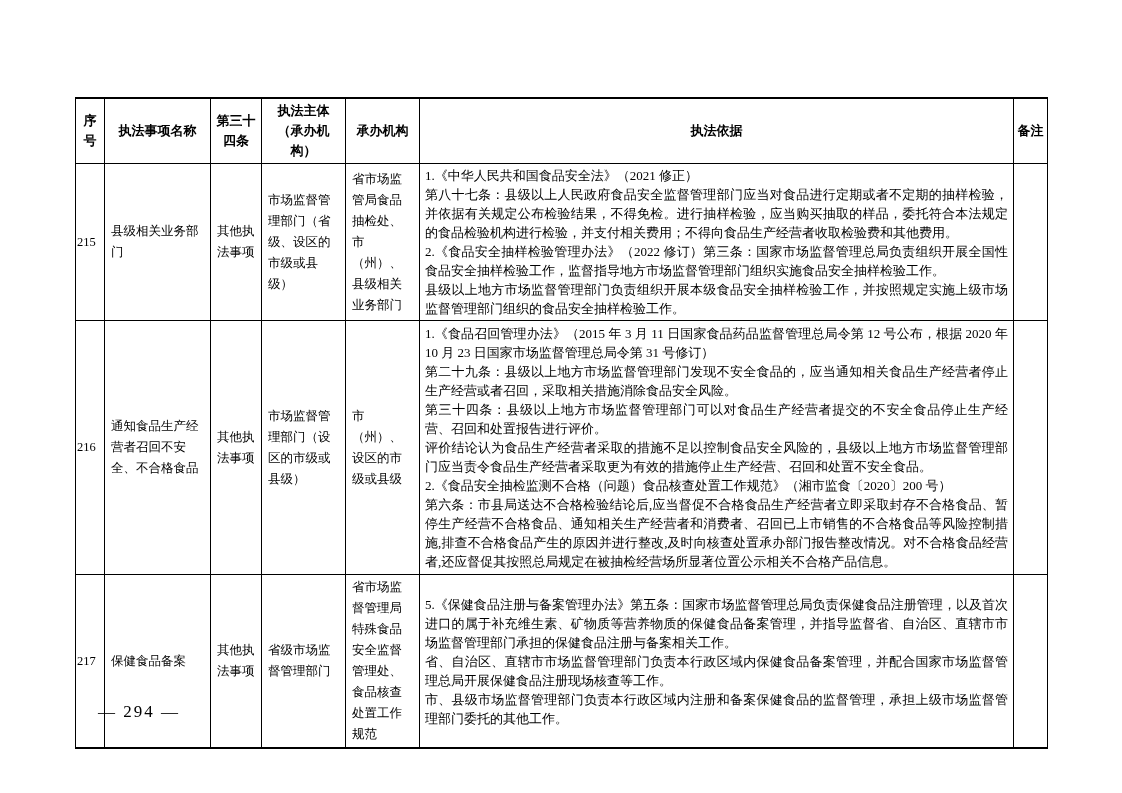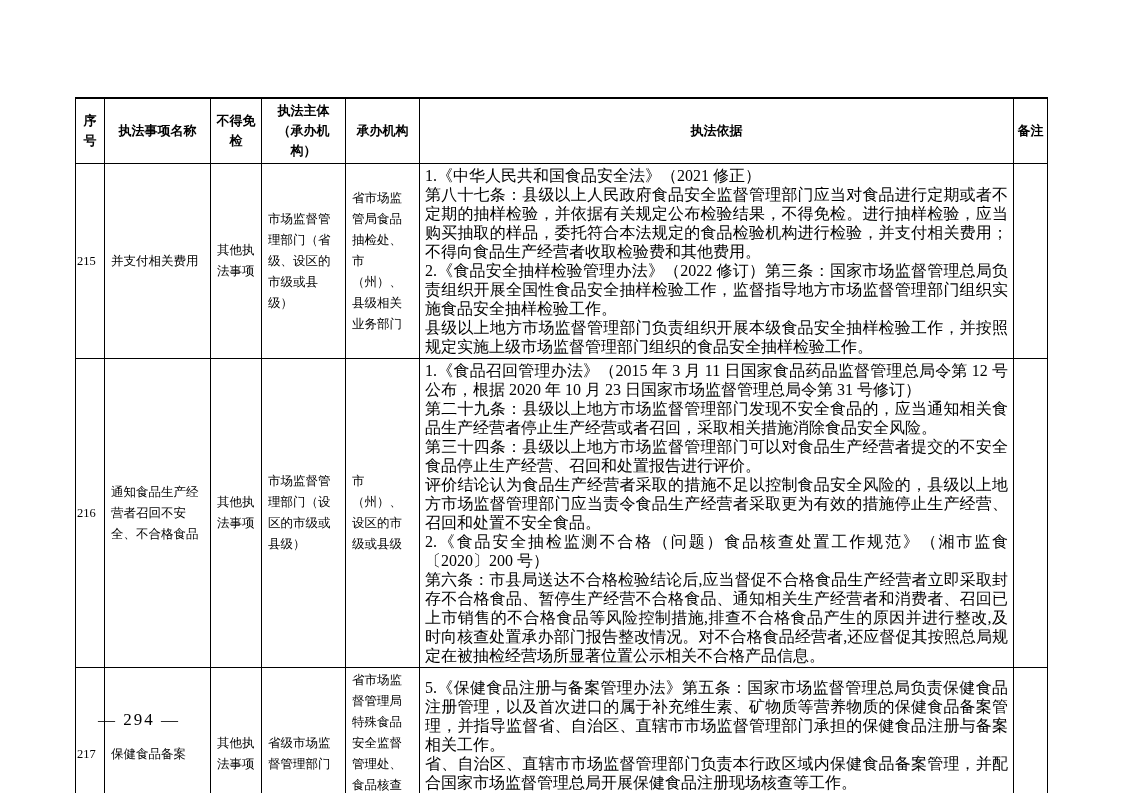--- a/index.html
+++ b/index.html
@@ -45,37 +45,36 @@
   tr.h-r216    { height: 254px; }
   tr.h-r217    { height: 143px; }
   td.c-center {
     font-size: 12.5px;
     text-align: left;
     line-height: 21px;
     padding: 2px 6px;
   }
   td.c-no { padding: 2px 1px; font-size: 12.5px; text-align: left; }
   td.c-basis {
-    font-size: 16px;
+    font-size: 13px;
     line-height: 19px;
     text-align: justify;
     text-justify: inter-character;
     vertical-align: middle;
     padding: 2px 5px;
     white-space: pre-line;
   }
   td.c-note { padding: 0; }
   .page-number {
     position: absolute;
     left: 98px;
     top: 702px;
     font-size: 17px;
     letter-spacing: 2px;
     color: #000;
-    margin-top: 8px;
   }
 </style>
 </head>
 <body>
 
 <div class="page">
 
   <table class="law-table">
     <colgroup>
       <col style="width:29px">
@@ -83,31 +82,31 @@
       <col style="width:51px">
       <col style="width:84px">
       <col style="width:74px">
       <col style="width:594px">
       <col style="width:34px">
     </colgroup>
     <thead>
       <tr class="h-header">
         <th>序号</th>
         <th>执法事项名称</th>
-        <th>不得免检</th>
+        <th>第三十四条</th>
         <th>执法主体 （承办机构）</th>
         <th>承办机构</th>
         <th>执法依据</th>
         <th>备注</th>
       </tr>
     </thead>
     <tbody>
       <tr class="h-r215">
         <td class="c-no">215</td>
-        <td class="c-center">并支付相关费用</td>
+        <td class="c-center">县级相关业务部门</td>
         <td class="c-center">其他执法事项</td>
         <td class="c-center">市场监督管理部门（省级、设区的市级或县级）</td>
         <td class="c-center">省市场监管局食品抽检处、市（州）、县级相关业务部门</td>
         <td class="c-basis">1.《中华人民共和国食品安全法》（2021 修正）
 第八十七条：县级以上人民政府食品安全监督管理部门应当对食品进行定期或者不定期的抽样检验，并依据有关规定公布检验结果，不得免检。进行抽样检验，应当购买抽取的样品，委托符合本法规定的食品检验机构进行检验，并支付相关费用；不得向食品生产经营者收取检验费和其他费用。
 2.《食品安全抽样检验管理办法》（2022 修订）第三条：国家市场监督管理总局负责组织开展全国性食品安全抽样检验工作，监督指导地方市场监督管理部门组织实施食品安全抽样检验工作。
 县级以上地方市场监督管理部门负责组织开展本级食品安全抽样检验工作，并按照规定实施上级市场监督管理部门组织的食品安全抽样检验工作。</td>
         <td class="c-note"></td>
       </tr>
       <tr class="h-r216">

